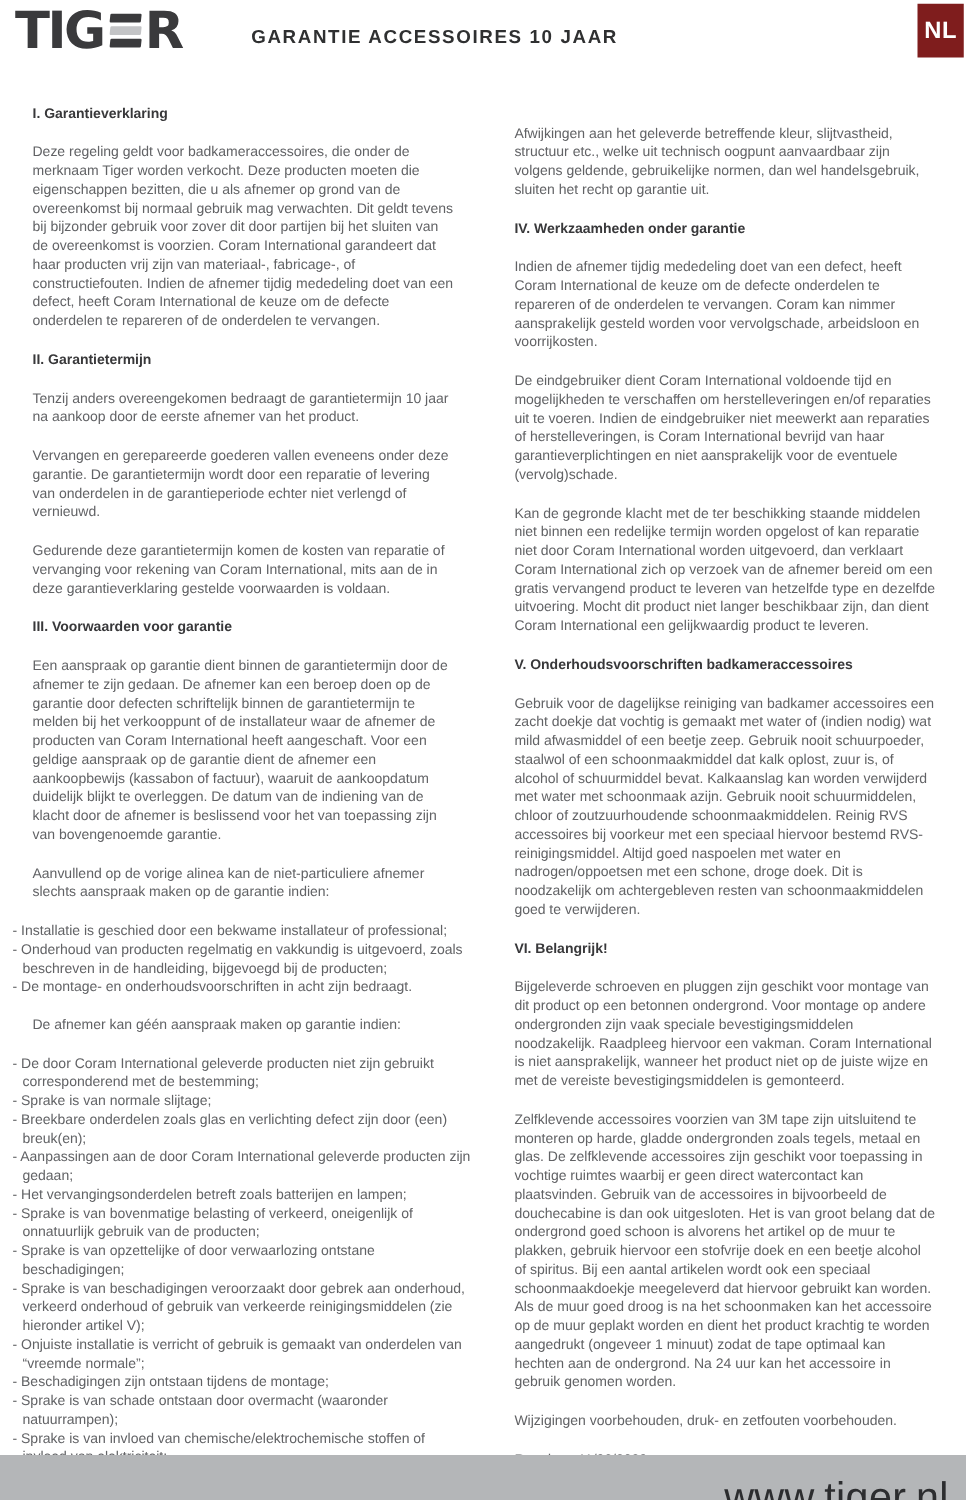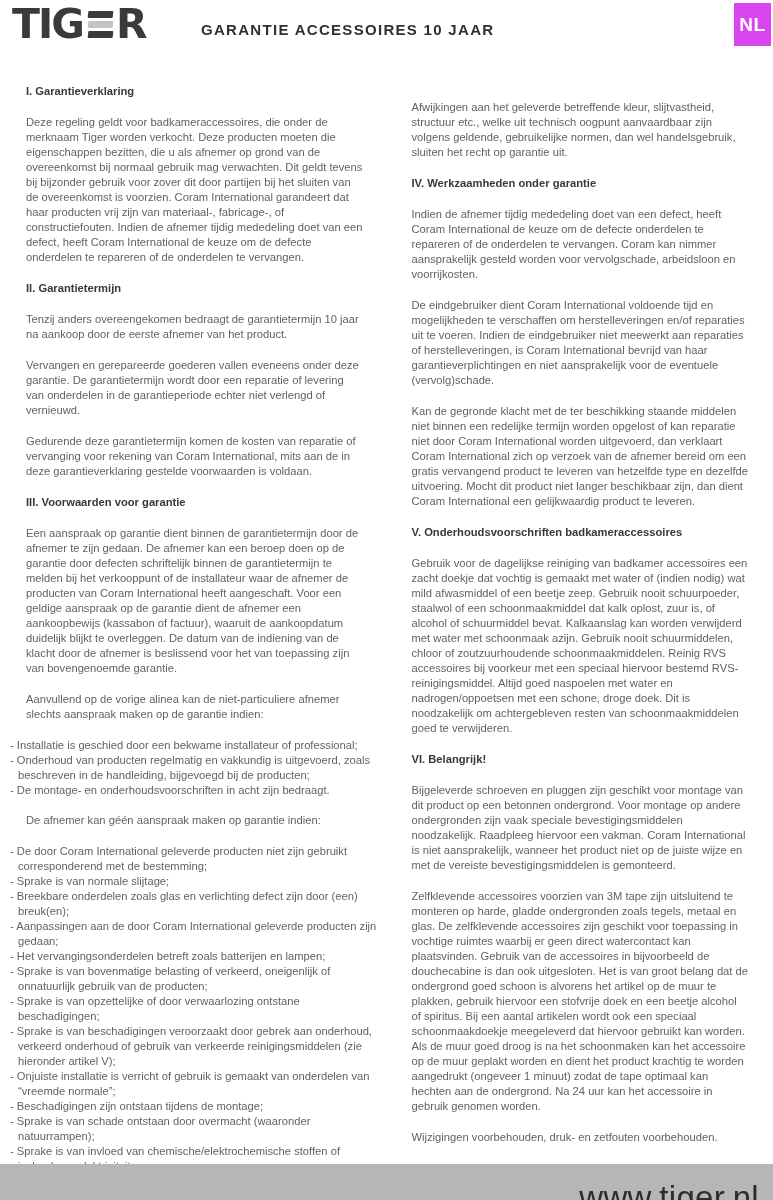--- a/index.html
+++ b/index.html
@@ -40,21 +40,21 @@
   .doc-title {
     position: absolute; left: 201px; top: 21px;
     font-size: 15px; font-weight: bold;
     letter-spacing: 1.3px;
     color: #2f3031;
     white-space: nowrap;
   }
   .nl-badge {
     position: absolute; right: 2px; top: 3px;
     width: 37px; height: 43px;
-    background: #d946ef;
+    background: #7f1d1d;
     color: #ffffff;
     font-weight: bold; font-size: 19px;
     display: flex; align-items: center; justify-content: center;
     letter-spacing: 0.5px;
   }
 
   
   .columns {
     position: absolute; top: 84px; left: 10px; right: 9px;
     display: flex; gap: 17px;

